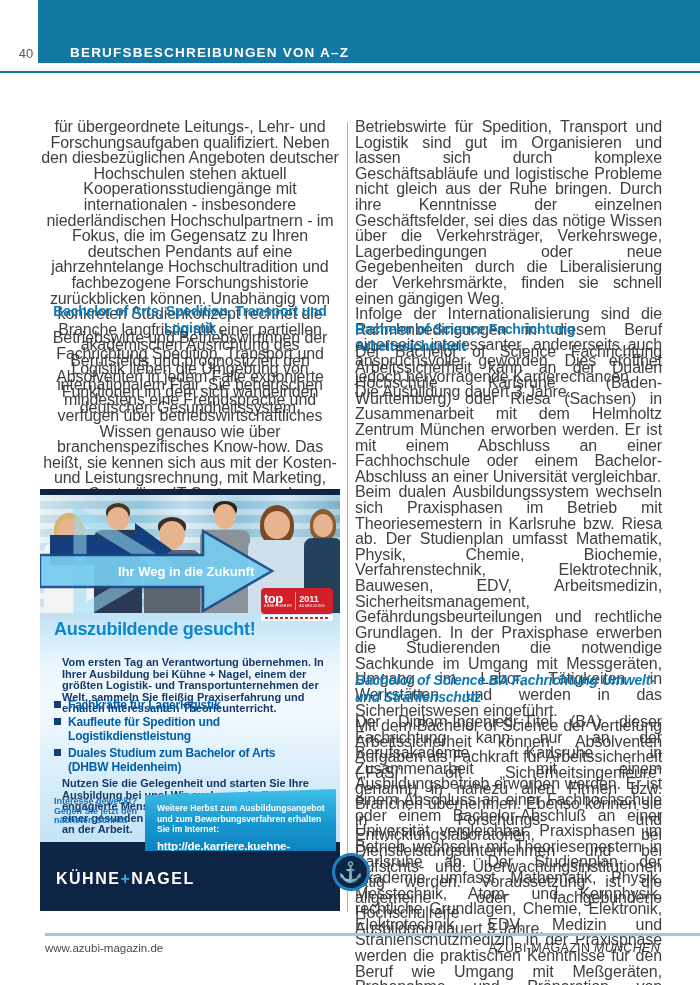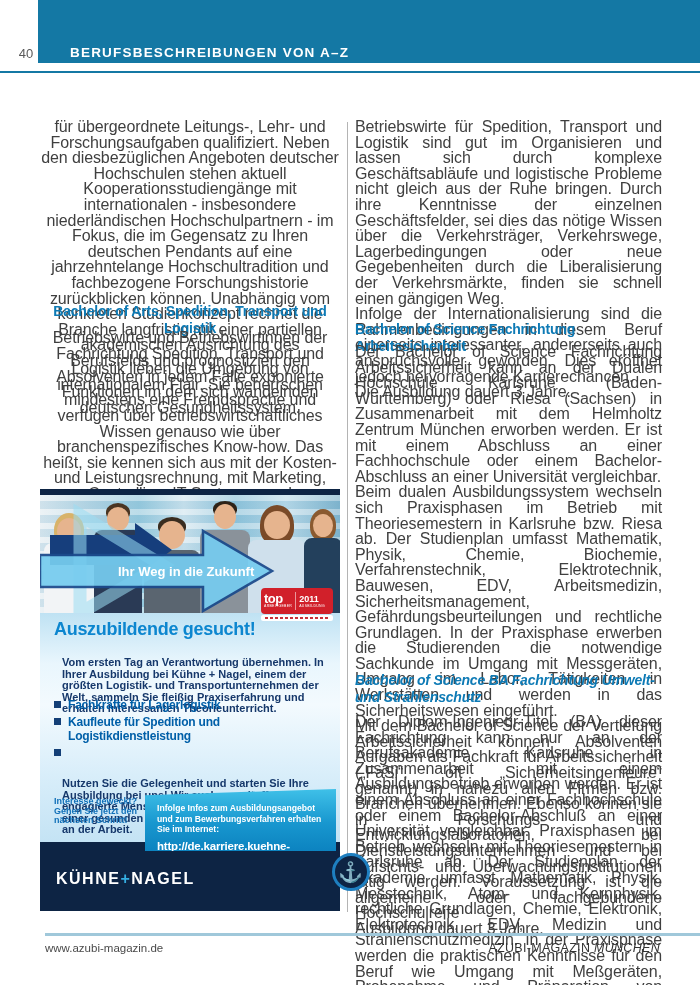--- a/index.html
+++ b/index.html
@@ -173,30 +173,32 @@
       <div class="ad-bullet">
         <span class="sq"></span>
         <span class="bullet-label">Fachkräfte für Lagerlogistik</span>
       </div>
       <div class="ad-bullet">
         <span class="sq"></span>
         <span class="bullet-label">Kaufleute für Spedition und Logistikdienstleistung</span>
       </div>
       <div class="ad-bullet">
         <span class="sq"></span>
+        <span class="bullet-label">Duales Studium zum Bachelor of Arts
+(DHBW Heidenheim)</span>
       </div>
     </div>
 
     <div class="ad-par ad-outro">Nutzen Sie die Gelegenheit und starten Sie Ihre Ausbildung bei uns! Wir suchen weltoffene, engagierte Menschen mit gutem Schulabschluss, einer gesunden Portion Neugier, Ehrgeiz und Spaß an der Arbeit.</div>
     <div class="ad-interest">Interesse geweckt?
 Gehen Sie jetzt den
 nächsten Schritt!</div>
 
     <div class="info-box">
-      <div class="info-text">Infolge Infos zum Ausbildungsangebot und zum Bewerbungsverfahren erhalten Sie im Internet:</div>
+      <div class="info-text">Weitere Herbst zum Ausbildungsangebot und zum Bewerbungsverfahren erhalten Sie im Internet:</div>
       <div class="info-url">http://de.karriere.kuehne-nagel.com</div>
     </div>
 
     <div class="ad-navy"></div>
     <div class="kn-logo"><span>KÜHNE</span><span class="kn-plus">+</span><span>NAGEL</span></div>
     <div class="anchor-badge">
         <span>⚓</span>
       </div>
   </div>
 

